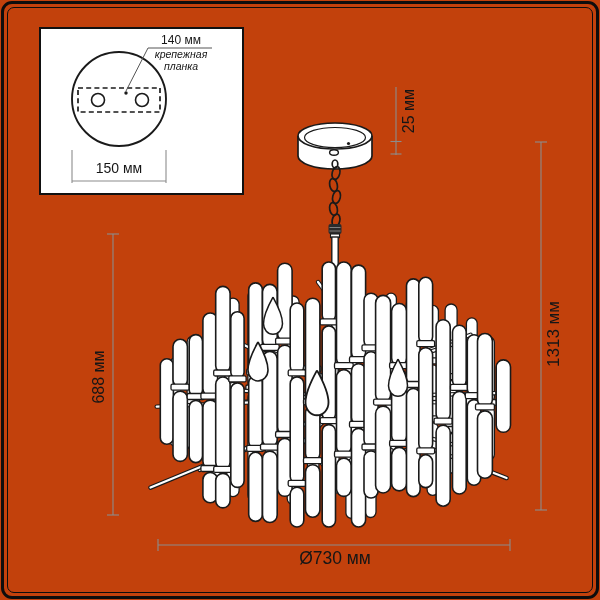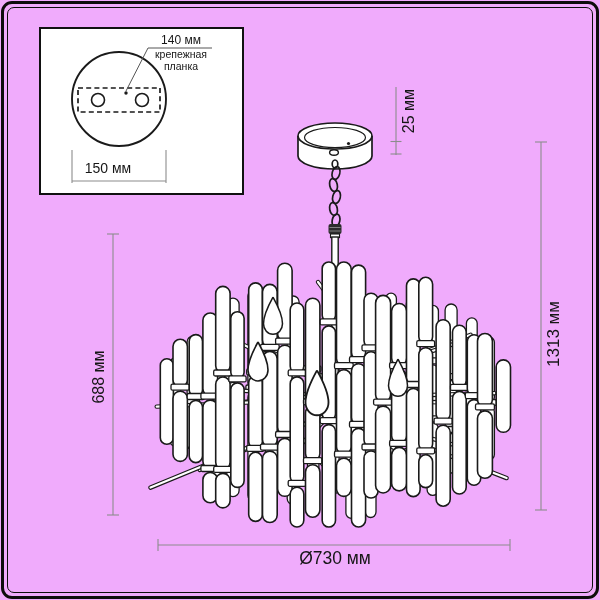--- a/index.html
+++ b/index.html
@@ -1,25 +1,25 @@
 <!DOCTYPE html>
 <html><head>
 <meta charset="utf-8">
 <style>
   html,body{margin:0;padding:0;background:#fff;}
   .page{
-    position:relative;width:600px;height:600px;background:#f0abfc;overflow:hidden;
+    position:relative;width:600px;height:600px;background:#c2410c;overflow:hidden;
     font-family:"Liberation Sans","DejaVu Sans",sans-serif;color:#161616;
   }
   .frame-outer{position:absolute;inset:1px;border:3px solid #0d0d0d;border-radius:11px;pointer-events:none;}
   .frame-inner{position:absolute;inset:7px;border:1px solid #0d0d0d;border-radius:7px;pointer-events:none;}
   .lbl{position:absolute;display:flex;align-items:center;justify-content:center;
        text-align:center;white-space:nowrap;color:#161616;}
   .lbl.rot{transform:rotate(-90deg);}
-  .lbl.wrap{white-space:normal;line-height:1.12;}
+  .lbl.wrap{white-space:normal;line-height:1.12;font-style:italic;}
   svg{position:absolute;left:0;top:0;}
 </style>
 </head>
 <body>
 
 <div class="page">
 
   <svg id="draw" width="600" height="600" viewBox="0 0 600 600">
       <g>
         <rect x="40" y="28" width="203" height="166" fill="#fff" stroke="#111" stroke-width="2"></rect>
@@ -275,21 +275,21 @@
         <line x1="535" y1="142" x2="547" y2="142"></line>
         <line x1="535" y1="510" x2="547" y2="510"></line>
         <line x1="158" y1="545" x2="510" y2="545"></line>
         <line x1="158" y1="539" x2="158" y2="551"></line>
         <line x1="510" y1="539" x2="510" y2="551"></line>
       </g>
     </svg>
 
   <div class="lbl" style="left:141px;top:33px;width:80px;height:14px;font-size:12px;">140 мм</div>
   <div class="lbl wrap" style="left:145px;top:48px;width:72px;height:26px;font-size:10.5px;">крепежная планка</div>
-  <div class="lbl" style="left:68px;top:160px;width:80px;height:16px;font-size:14px;text-align:center;">150 мм</div>
+  <div class="lbl" style="left:79px;top:160px;width:80px;height:16px;font-size:14px;text-align:center;">150 мм</div>
 
   <div class="lbl rot" style="left:369px;top:101px;width:80px;height:20px;font-size:16px;">25 мм</div>
   <div class="lbl rot" style="left:39px;top:366px;width:120px;height:22px;font-size:16px;">688 мм</div>
   <div class="lbl rot" style="left:494px;top:323px;width:120px;height:22px;font-size:17px;">1313 мм</div>
   <div class="lbl" style="left:255px;top:548px;width:160px;height:20px;font-size:17.5px;text-align:center;">Ø730 мм</div>
 
   <div class="frame-outer"></div>
   <div class="frame-inner"></div>
 </div>
 

